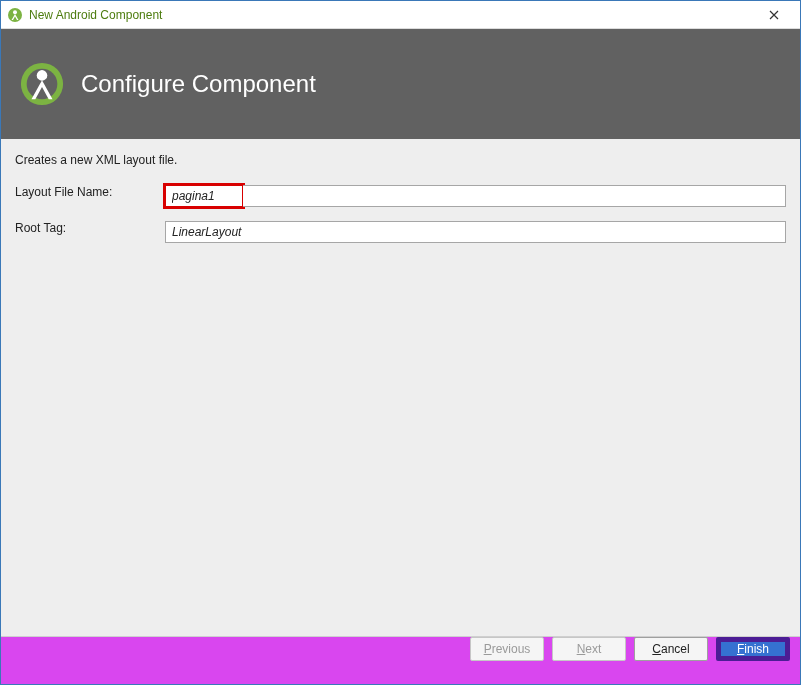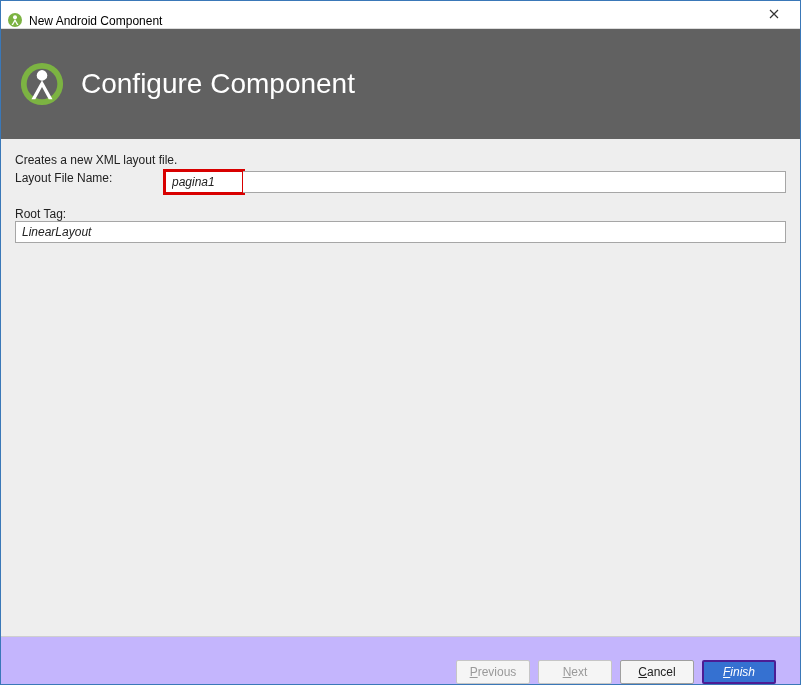--- a/index.html
+++ b/index.html
@@ -1,36 +1,36 @@
 <!DOCTYPE html>
 <html><head>
 <meta charset="utf-8">
 <style>
   * { box-sizing: border-box; margin: 0; padding: 0; }
   html, body { width: 801px; height: 685px; font-family: "Segoe UI", Tahoma, sans-serif; overflow: hidden; }
   .window { width: 801px; height: 685px; border: 1px solid #3a78b8; background: #eeeeee; display: flex; flex-direction: column; }
-  .titlebar { height: 28px; background: #ffffff; display: flex; align-items: flex-end; padding: 0 6px 0 6px; font-size: 12px; color: #000000; border-bottom: 1px solid #dcdcdc; }
+  .titlebar { height: 28px; background: #ffffff; display: flex; align-items: center; padding: 0 6px 0 6px; font-size: 12px; color: #4d7c0f; border-bottom: 1px solid #dcdcdc; }
   .titlebar .app-icon { width: 16px; height: 16px; margin-right: 6px; display:inline-flex; align-items:center; justify-content:center;}
   .titlebar .title-text { flex: 1; }
   .titlebar .close { width: 40px; height: 28px; display:flex; align-items:center; justify-content:center; font-size: 14px; color:#333; cursor:pointer;}
   .header { background: #616161; color: #fff; height: 110px; display:flex; align-items:center; padding: 0 18px; }
   .header .logo { width: 46px; height:46px; margin-right: 16px; display:flex; align-items:center; justify-content:center; }
-  .header .texts .h1 { font-size: 28px; font-weight: 300; }
+  .header .texts .h1 { font-size: 24px; font-weight: 300; }
   .header .texts .sub { font-size: 12px; color: #d6d6d6; margin-top: 2px; }
   .body { flex:1; padding: 14px; background: #eeeeee; }
-  .desc { font-size: 12px; color: #222; margin-bottom: 4px; }
+  .desc { font-size: 12px; color: #222; margin-bottom: 18px; }
   .form-row { display:flex; margin-bottom: 14px; }
   .form-row .lbl { width: 150px; font-size: 12px; color:#222; }
   .input-wrap { flex:1; position:relative; }
   .input-wrap.highlight { outline: 3px solid #d80000; outline-offset: -1px; }
   .txt { width:100%; height:22px; border:1px solid #a6a6a6; background:#fff; font-size:12px; padding: 2px 6px; color:#222;font-style:italic; }
-  .footer { height: 48px; border-top: 1px solid #cfcfcf; display:flex; align-items:flex-end; justify-content:flex-end; padding: 0 24px; gap:8px; background:#c4b5fd; }
+  .footer { height: 48px; border-top: 1px solid #cfcfcf; display:flex; align-items:flex-start; justify-content:flex-end; padding: 0 10px; gap:8px; background:#d946ef; }
   .btn { min-width:74px; height:24px; border:1px solid #9f9f9f; background:#f5f5f5; font-size:12px; color:#222; border-radius:2px; cursor:pointer; padding: 0 10px; }
   .btn:disabled { color:#9a9a9a; border-color:#c6c6c6; background:#f5f5f5; cursor:default; }
-  .btn.primary { background:#3571d1; border:2px solid #4c1d95; color:#fff;font-style:italic; }
+  .btn.primary { background:#3571d1; border:5px solid #4c1d95; color:#fff; }
   .btn .mn { text-decoration: underline; }
 </style>
 </head>
 <body>
 
 <div class="window">
 
   <div class="titlebar">
     <span class="app-icon">
       <svg viewBox="0 0 16 16" width="16" height="16">
@@ -67,21 +67,21 @@
     <div class="form-row">
       <div class="lbl">Layout File Name:</div>
       <div class="input-wrap highlight" style="flex:0 0 78px;">
         <input type="text" class="txt" style="border-right: none;" value="pagina1">
       </div>
       <div class="input-wrap">
         <div class="txt" style="border-left:none; height:22px;"></div>
       </div>
     </div>
 
-    <div class="form-row" style="margin-top:8px;flex-direction:column;">
+    <div class="form-row" style="margin-top:8px;">
       <div class="lbl">Root Tag:</div>
       <div class="input-wrap">
         <input type="text" class="txt" value="LinearLayout" style="">
       </div>
     </div>
   </div>
 
   <div class="footer">
     <button class="btn" disabled=""><span class="mn">P</span><span>revious</span></button>
     <button class="btn" disabled=""><span class="mn">N</span><span>ext</span></button>

